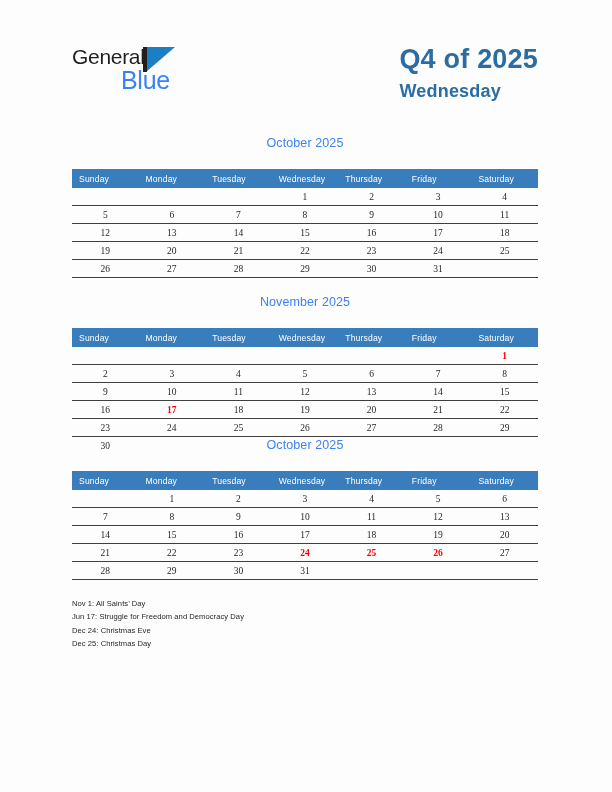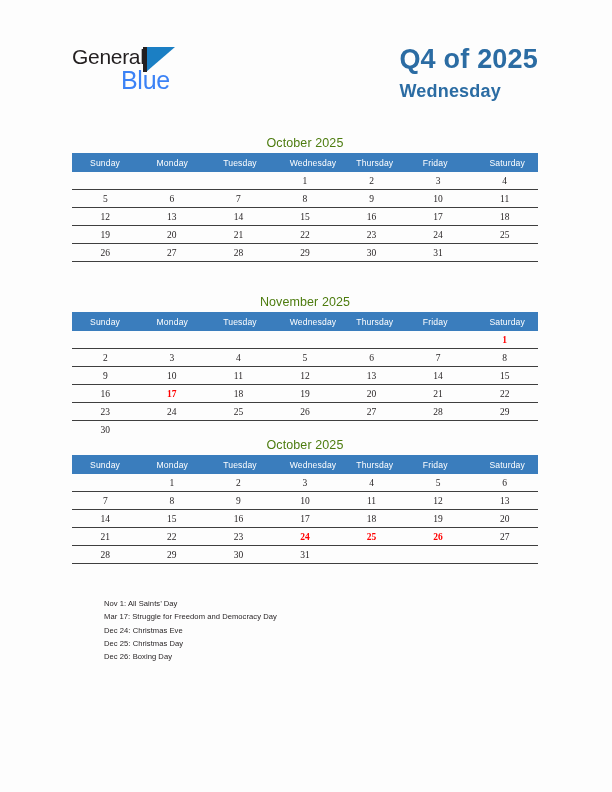--- a/index.html
+++ b/index.html
@@ -95,36 +95,36 @@
 
   
   .month {
     position: absolute;
     left: 72px;
     width: 466px;
   }
   .month-name {
     text-align: center;
     font-size: 12.5px;
-    color: #4d7c0f;
-    padding-bottom: 3px;
+    color: #3b82f6;
+    padding-bottom: 19px;
     letter-spacing: 0.1px;
   }
   table.cal {
     border-collapse: collapse;
     width: 466px;
     table-layout: fixed;
   }
   table.cal th {
     background: #3a7dbd;
     color: #ffffff;
     font-size: 8.6px;
     font-weight: normal;
     text-align: left;
-    padding: 4px 0 4px 18px;
+    padding: 4px 0 4px 7px;
     letter-spacing: 0.15px;
     height: 11px;
   }
   table.cal td {
     font-size: 9.5px;
     text-align: center;
     color: #231f20;
     height: 13px;
     padding: 2px 0 2px 0;
     border-bottom: 1px solid #3f3f3f;
@@ -140,21 +140,20 @@
   table.cal td.empty {
     color: transparent;
   }
 
   
   .legend {
     position: absolute;
     left: 72px;
     top: 597px;
     width: 440px;
-    margin-left: 32px;
   }
   .legend-item {
     font-size: 7.6px;
     color: #231f20;
     line-height: 13.3px;
     letter-spacing: 0.05px;
   }
 </style>
 </head>
 <body>
@@ -371,19 +370,18 @@
               <td class="empty"></td>
               <td class="empty"></td>
             </tr>
           </tbody>
         </table>
       </div>
     </div>
 
   <div class="legend" id="legend-host">
       <div class="legend-item">Nov 1: All Saints’ Day</div>
-      <div class="legend-item">Mar 17: Struggle for Freedom and Democracy Day</div>
+      <div class="legend-item">Jun 17: Struggle for Freedom and Democracy Day</div>
       <div class="legend-item">Dec 24: Christmas Eve</div>
       <div class="legend-item">Dec 25: Christmas Day</div>
-      <div class="legend-item">Dec 26: Boxing Day</div>
     </div>
 
 </div>
 
 </body></html>

